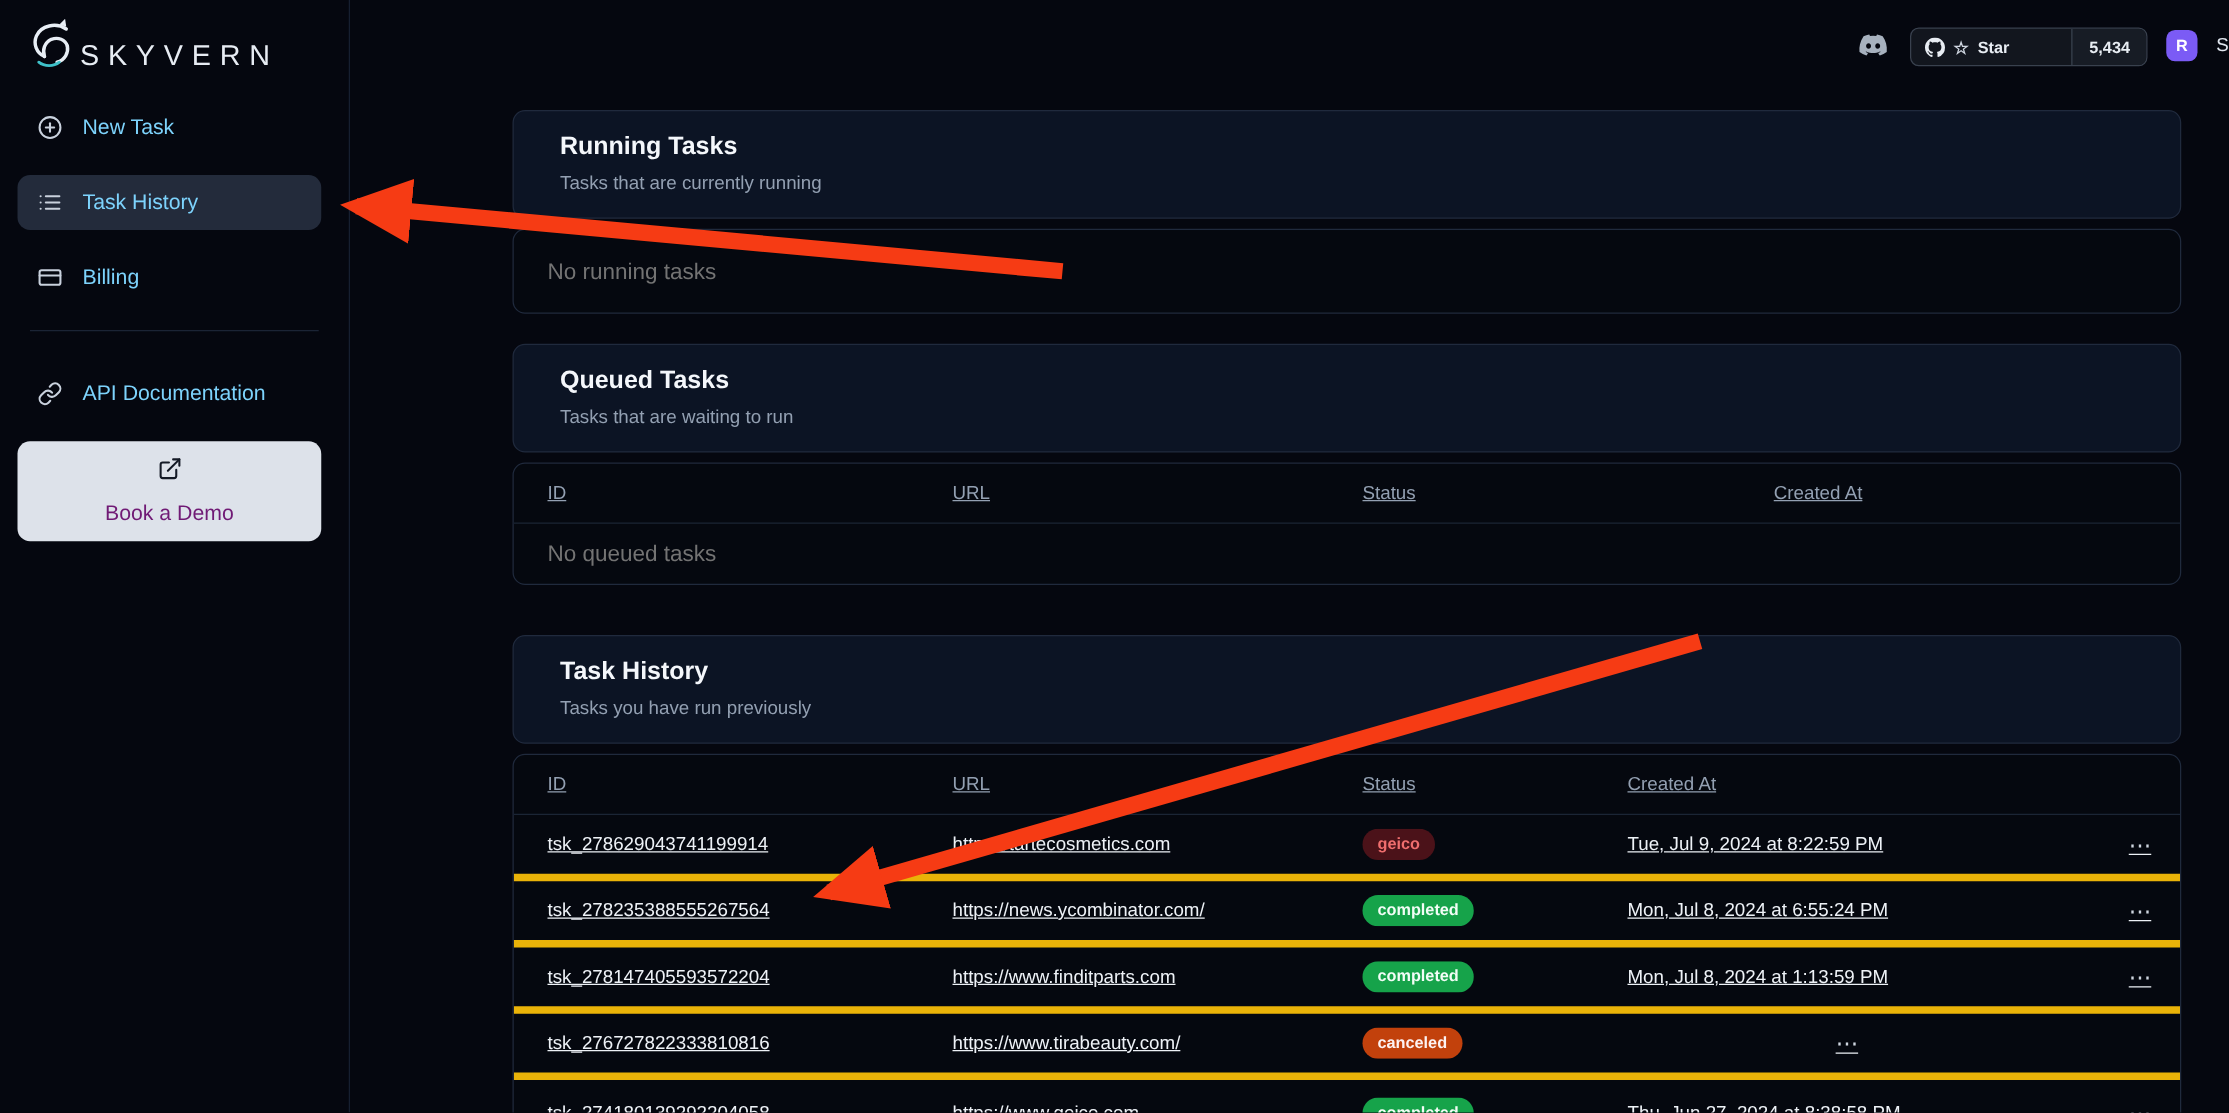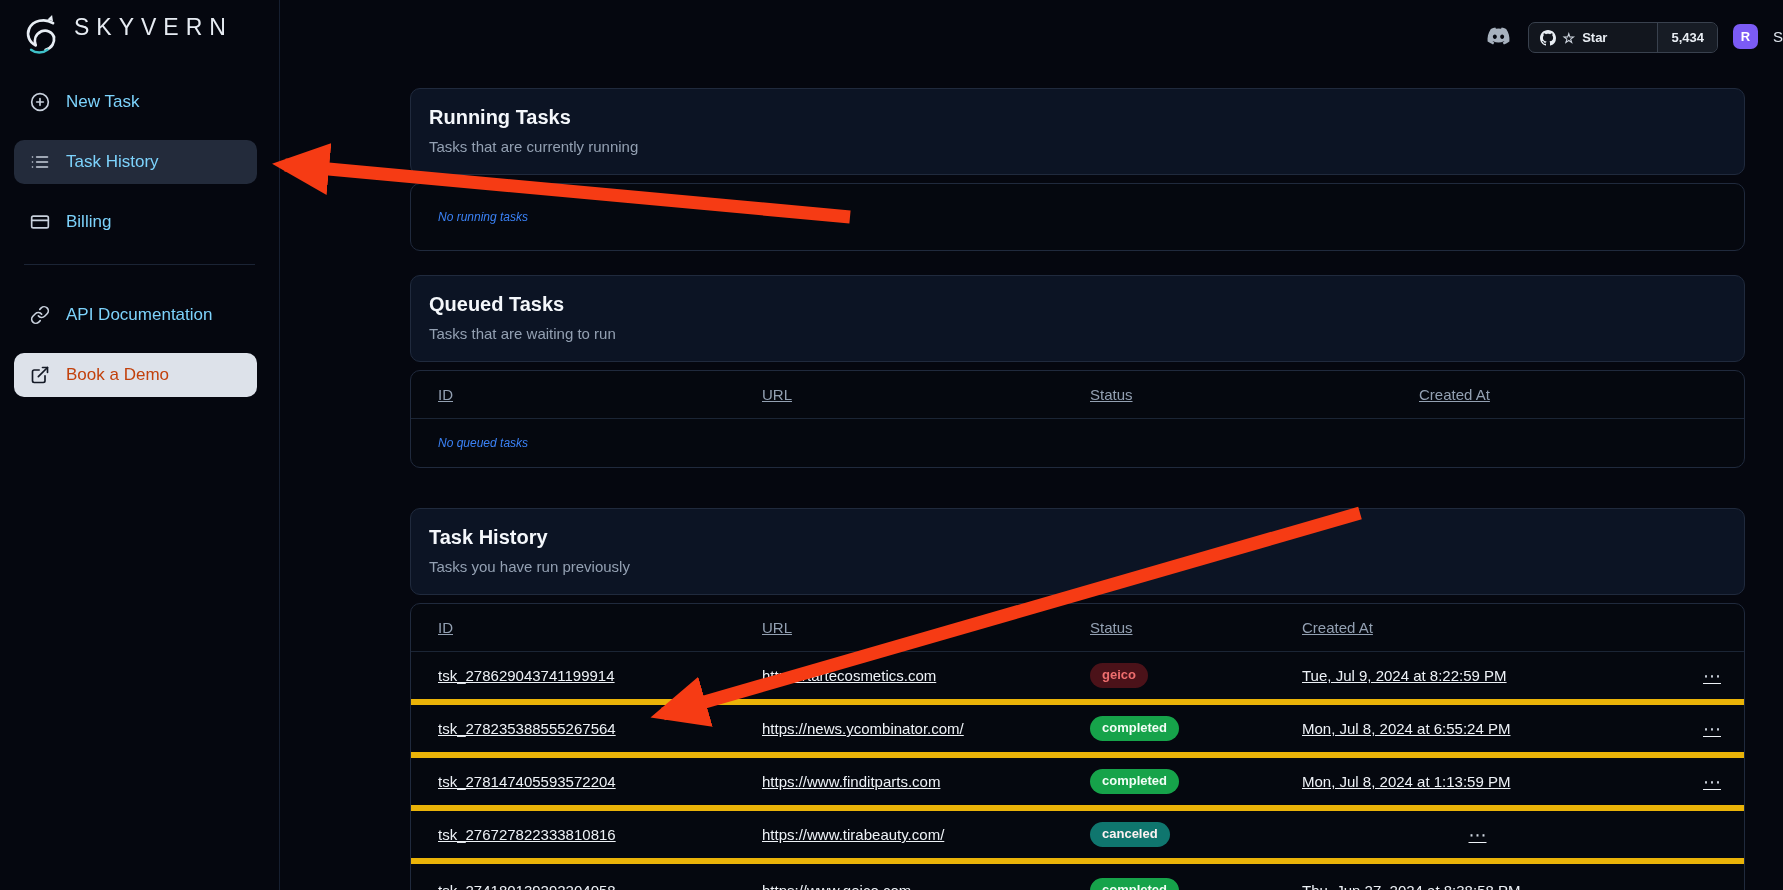--- a/index.html
+++ b/index.html
@@ -13,30 +13,30 @@
   }
   .app { display:flex; height:100%; }
 
   
   .sidebar {
     width: 280px; flex: none;
     border-right: 1px solid #161f30;
     padding-top: 10px;
     background: #05070f;
   }
-  .brand { display:flex; align-items:flex-start; gap:10px; padding: 4px 20px 14px; }
+  .brand { display:flex; align-items:flex-end; padding: 4px 20px 14px; }
   .brand-text { font-size: 23px; letter-spacing: 7px; color:#e7ecf3; font-weight: 400; }
   .nav { display:flex; flex-direction:column; gap:16px; padding-top:8px; }
   .nav-item {
     display:flex; align-items:center; gap:16px;
     margin: 0 22px 0 14px; padding: 12px 16px;
     border-radius: 10px; font-size: 17px; color:#7dd3fc; cursor:pointer;
   }
   .nav-item.active { background:#232b3b; }
-  .nav-item.light { background:#dde2ea; color:#c2410c; }
+  .nav-item.light { background:#dde2ea; color:#701a75;flex-direction:column; }
   .nav-icon { display:flex; color:#c9d1dd; }
   .nav-item.light .nav-icon { color:#141a26; }
   .divider { height:1px; background:#1b2435; margin: 20px 24px; }
 
   
   .main { flex:1; min-width:0; position:relative; }
   .topbar {
     height: 64px; display:flex; align-items:flex-start; justify-content:flex-end;
     gap: 15px; padding: 22px 6px 0 0;
   }
@@ -55,21 +55,21 @@
     font-size:13px; font-weight:700; color:#fff; cursor:pointer; margin-top:2px;
   }
   .user-partial { font-size:15px; color:#dfe5ee; margin-top:6px; margin-right:-6px; white-space:nowrap; }
 
   .content { padding: 24px 38px 0 130px; display:flex; flex-direction:column; gap:24px; }
   .section { display:flex; flex-direction:column; gap:8px; }
   .section.history-section { margin-top:16px; }
 
   .panel-head {
     border:1px solid #202a3d; background:#0c1424; border-radius:10px;
-    padding: 17px 18px 19px;
+    padding: 17px 37px 19px;
   }
   .panel-head h2 { font-size:20px; font-weight:700; color:#f4f7fb; margin-bottom:9px; }
   .panel-head p { font-size:15px; color:#93a0b2; }
 
   .panel-table {
     border:1px solid #202a3d; background:#05080f; border-radius:10px; overflow:hidden;
   }
   .thead, .trow { display:grid; align-items:center; }
   .cols-hist  { grid-template-columns: 324px 328px 212px 1fr 64px; }
   .cols-queued{ grid-template-columns: 324px 328px 329px 1fr 64px; }
@@ -79,21 +79,21 @@
   .tcell { padding-left:27px; white-space:nowrap; overflow:hidden; text-overflow:ellipsis;text-decoration:underline; }
   .c-actions { display:flex; justify-content:center; padding-left:0; }
   .row-menu {
     background:transparent; border:none; color:#cfd6e0; font-size:18px;
     padding:2px 10px; border-radius:6px; cursor:pointer; line-height:1;
   }
   .badge {
     display:inline-block; padding:3px 12px; border-radius:999px;
     font-size:13px; font-weight:700; line-height:1.45;
   }
-  .empty-row { display:flex; align-items:center; padding:0 27px; font-size:12px; color:#3b82f6;font-style:italic; }
+  .empty-row { display:flex; align-items:center; padding:0 27px; font-size:18px; color:#737373; }
   .empty-row.tall { height:66px; }
   .empty-row.short { height:48px; }
 
   
   .annot { position:absolute; inset:0; width:1783px; height:890px; pointer-events:none; z-index:50; }
 </style>
 </head>
 <body>
 
 <div class="app">
@@ -266,21 +266,21 @@
                 <div class="tcell c-url">https://www.finditparts.com</div>
                 <div class="tcell c-status"><span class="badge" style="background: rgb(22, 163, 74); color: rgb(242, 253, 246);">completed</span></div>
                 <div class="tcell c-created">Mon, Jul 8, 2024 at 1:13:59 PM</div>
                 <div class="tcell c-actions">
                   <button class="row-menu">⋯</button>
                 </div>
               </div>
               <div class="trow cols-hist">
                 <div class="tcell c-id">tsk_276727822333810816</div>
                 <div class="tcell c-url">https://www.tirabeauty.com/</div>
-                <div class="tcell c-status"><span class="badge" style="background: #0f766e; color: rgb(253, 242, 242);">canceled</span></div>
+                <div class="tcell c-status"><span class="badge" style="background: #c2410c; color: rgb(253, 242, 242);">canceled</span></div>
                 <div class="tcell c-actions">
                   <button class="row-menu">⋯</button>
                 </div>
               </div>
               <div class="trow cols-hist">
                 <div class="tcell c-id">tsk_274180139292204058</div>
                 <div class="tcell c-url">https://www.geico.com</div>
                 <div class="tcell c-status"><span class="badge" style="background: rgb(22, 163, 74); color: rgb(242, 253, 246);">completed</span></div>
                 <div class="tcell c-created">Thu, Jun 27, 2024 at 8:38:58 PM</div>
                 <div class="tcell c-actions">

